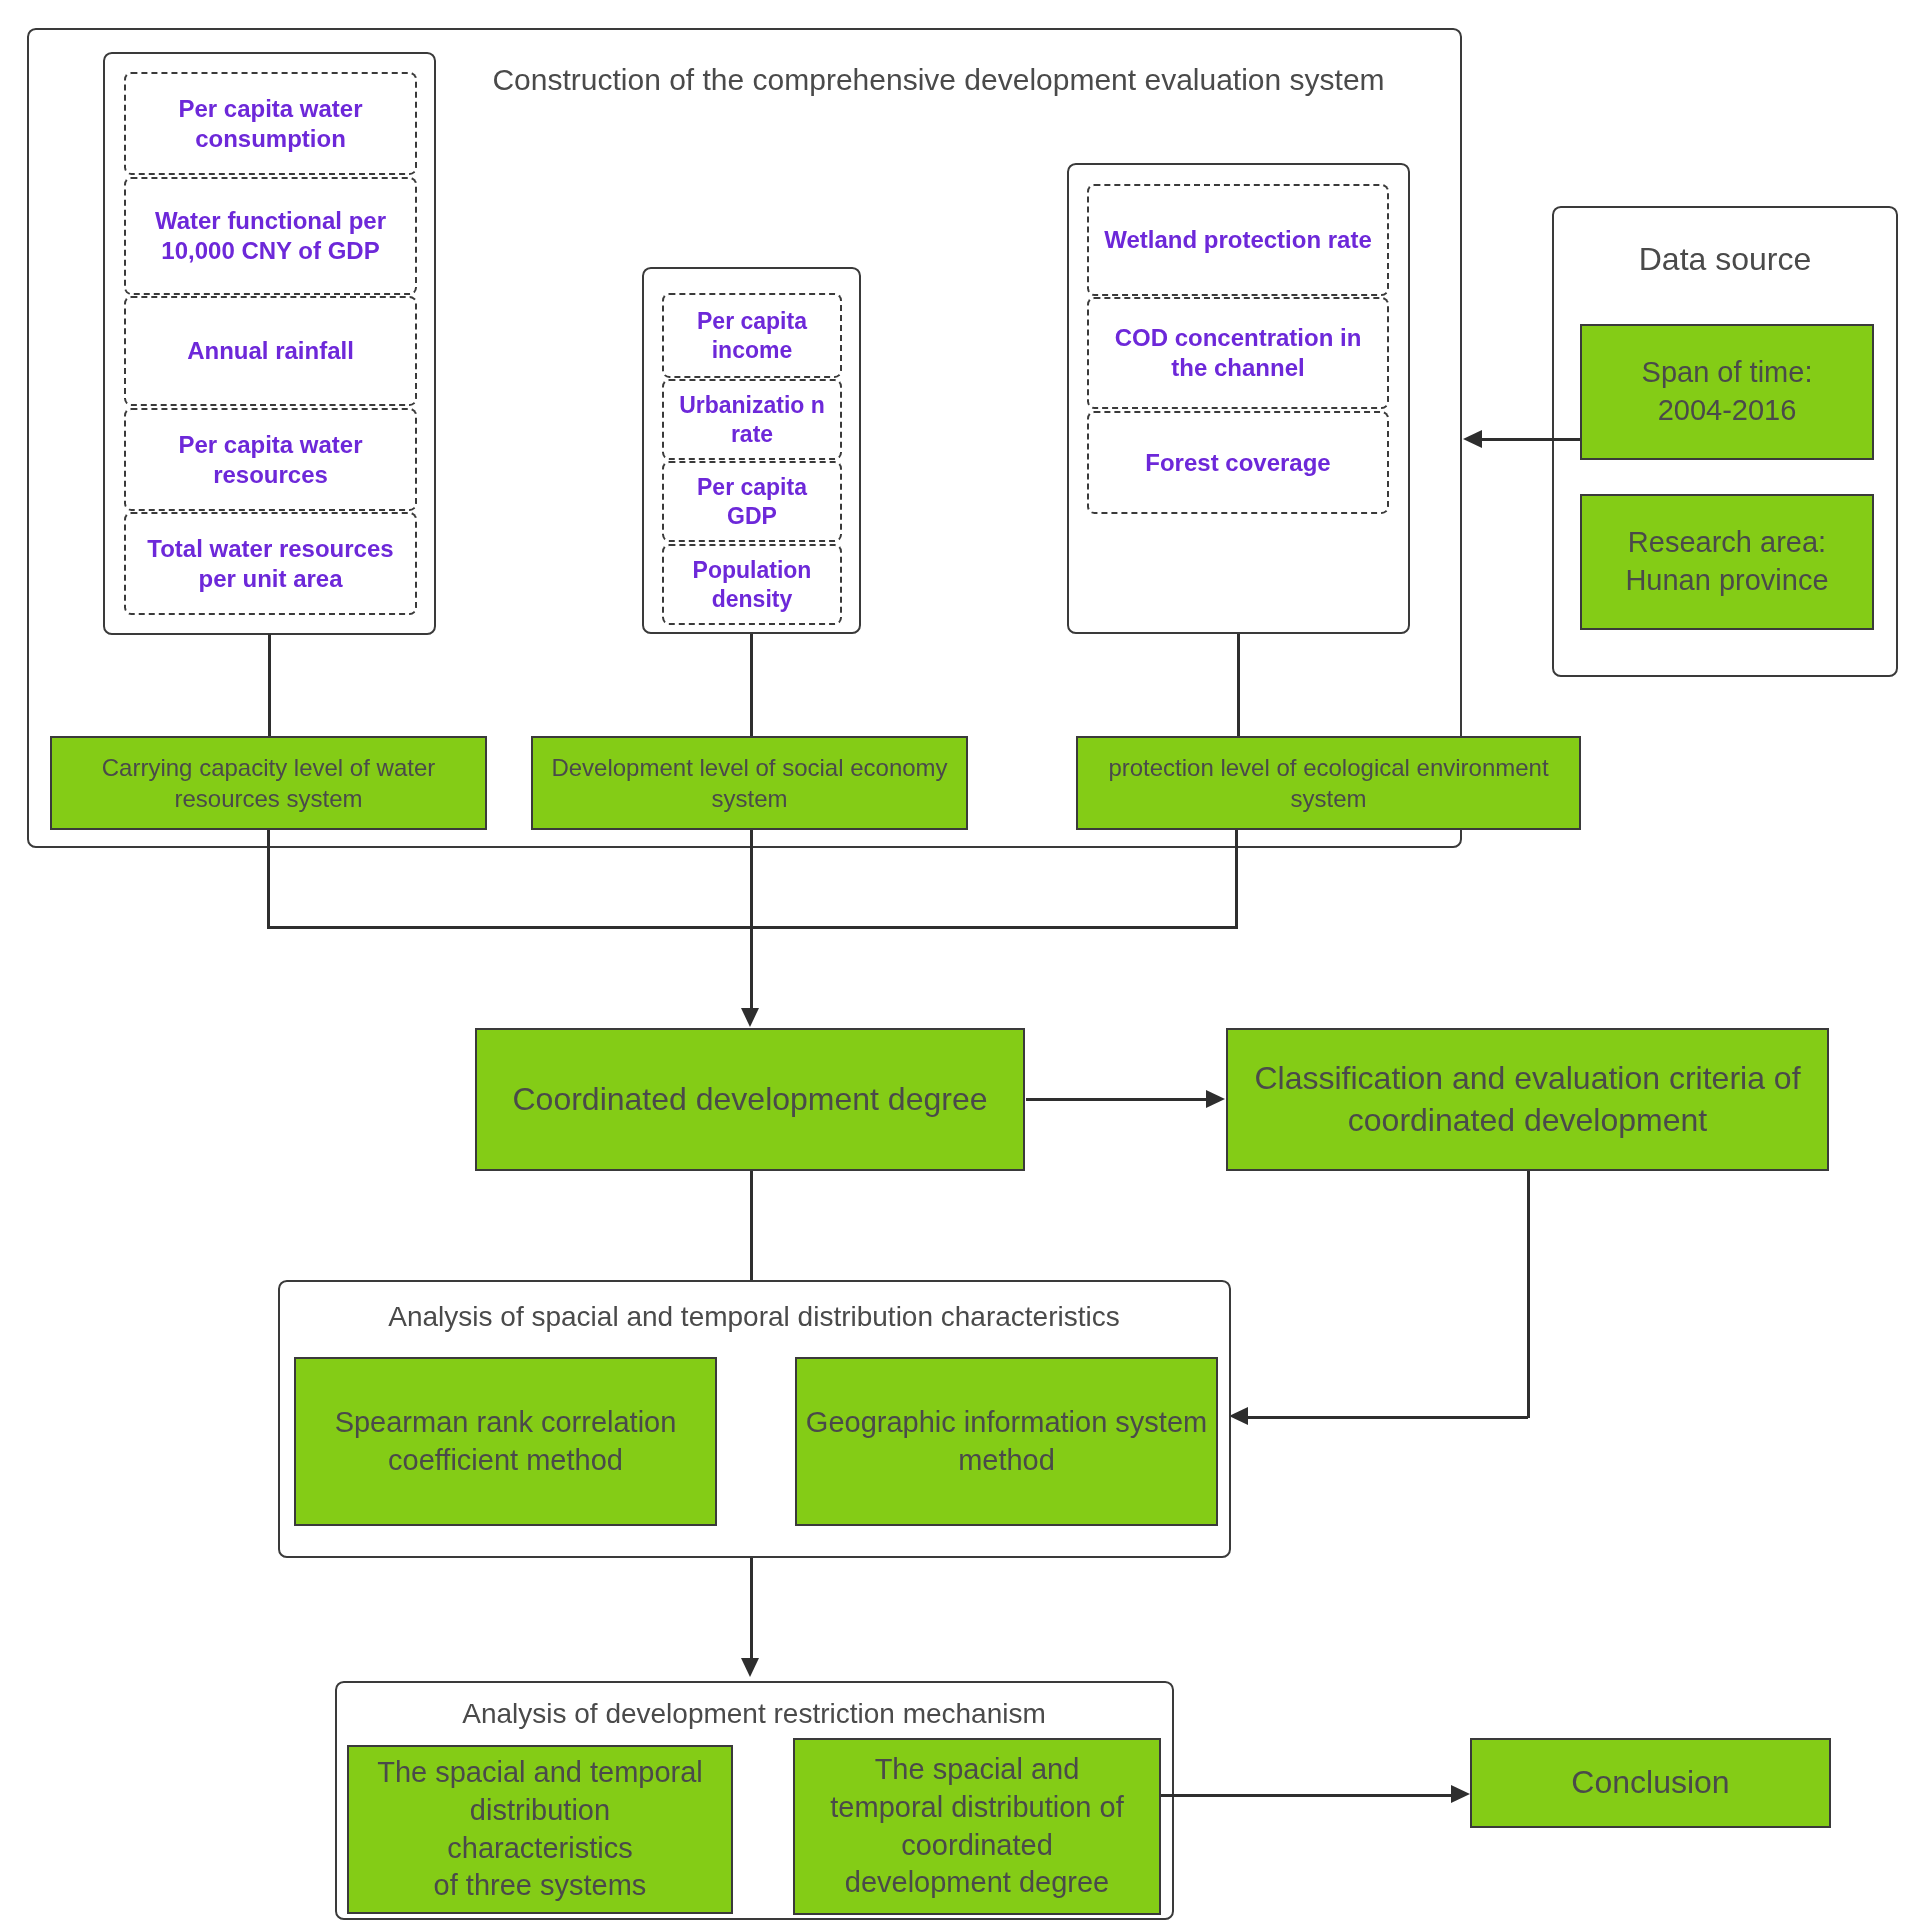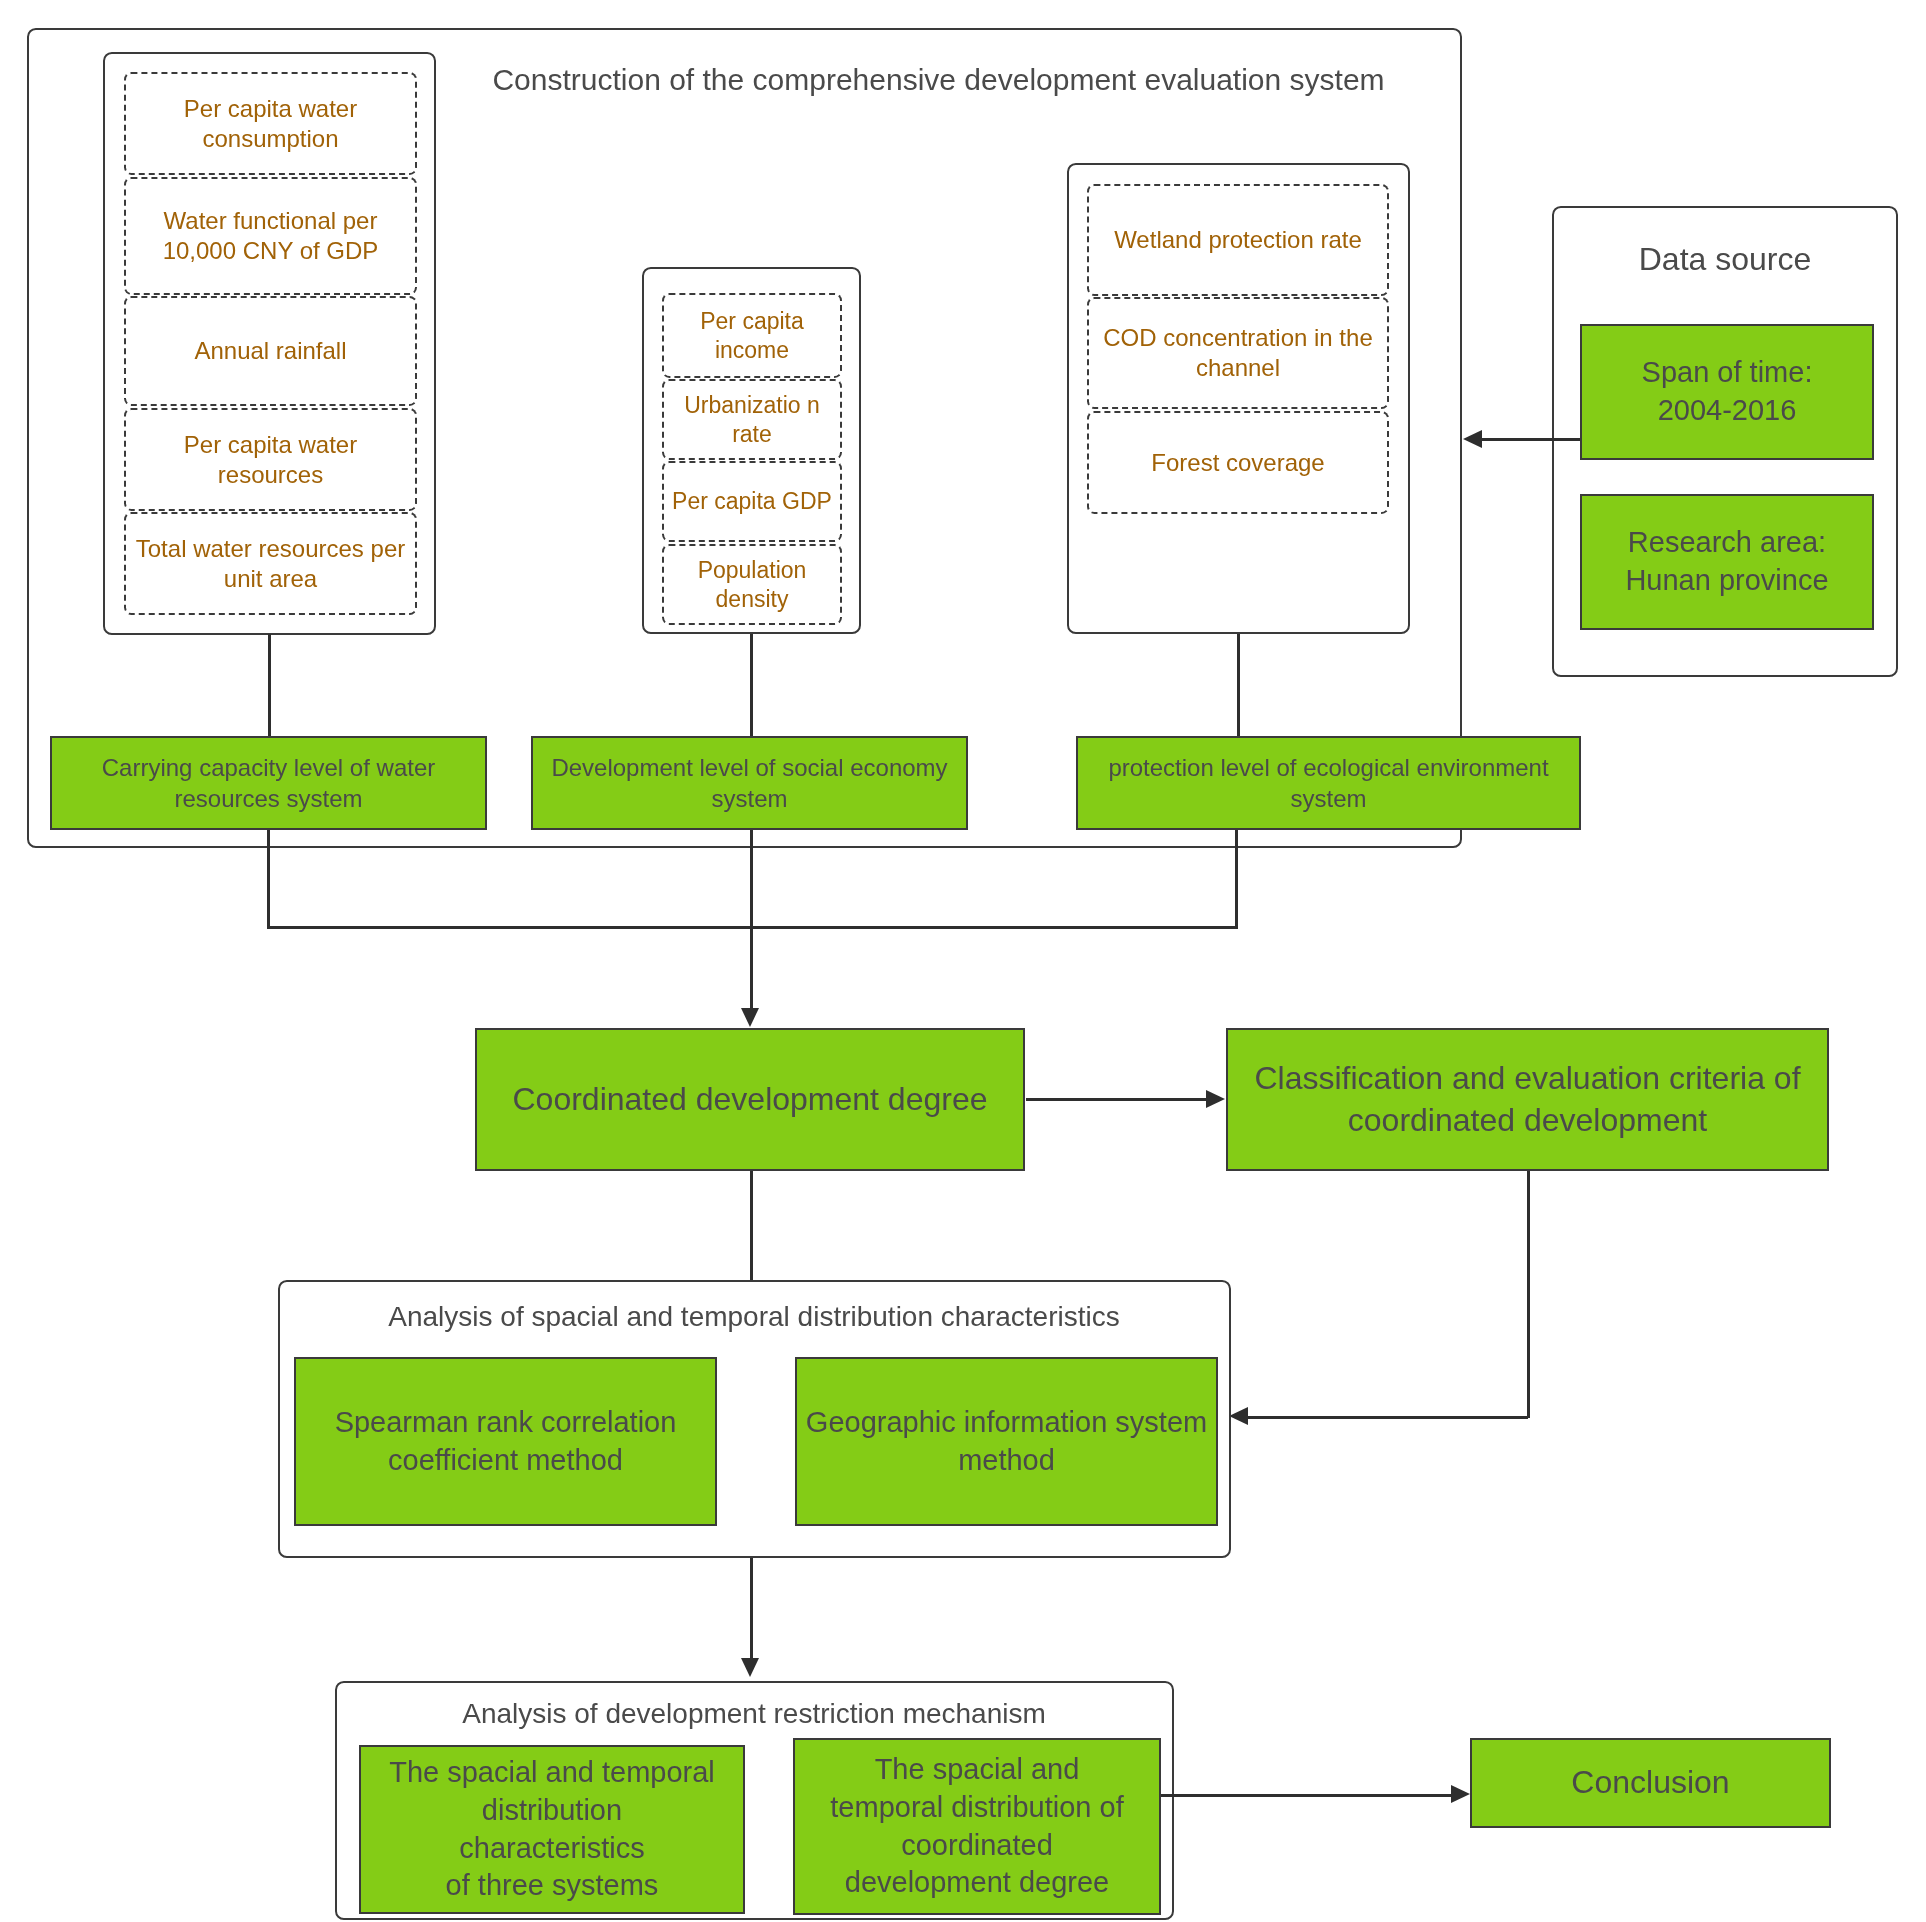--- a/index.html
+++ b/index.html
@@ -34,24 +34,25 @@
   }
   .dashbox {
     position: absolute;
     border: 2.9px dashed #3a3a3a;
     border-radius: 7.4px;
     background: #ffffff;
     display: flex;
     align-items: center;
     justify-content: center;
     text-align: center;
-    color: #a16207;
+    color: #6d28d9;
     line-height: 1.25;
     padding: 2.9px 5.9px;
     white-space: pre-line;
+    font-weight: bold;
   }
   .grp {
     position: absolute;
     border: 2.9px solid #3a3a3a;
     border-radius: 8.8px;
     background: #ffffff;
   }
   .plain-label {
     position: absolute;
     color: #4a4a4a;
@@ -188,21 +189,21 @@
 
   <div class="box fs-med" style="left:795px; top:1357px; width:423px; height:169px;">Geographic information system method</div>
 
   <div class="ln-v" style="left:750px; top:1558px; height:103px;"></div>
   <div class="arrow-down" style="left:741px; top:1658px;"></div>
 
   <div class="grp" style="left:335px; top:1681px; width:839px; height:239px;"></div>
 
   <div class="plain-label fs-sub" style="left:342px; top:1696px; width:824px;">Analysis of development restriction mechanism</div>
 
-  <div class="box fs-med" style="left:347px; top:1745px; width:386px; height:169px;margin-left:12px;">The spacial and temporal
+  <div class="box fs-med" style="left:347px; top:1745px; width:386px; height:169px;">The spacial and temporal
 distribution
 characteristics
 of three systems</div>
 
   <div class="box fs-med" style="left:793px; top:1738px; width:368px; height:177px;">The spacial and
 temporal distribution of
 coordinated
 development degree</div>
 
   <div class="ln-h" style="left:1161px; top:1794px; width:294px;"></div>

